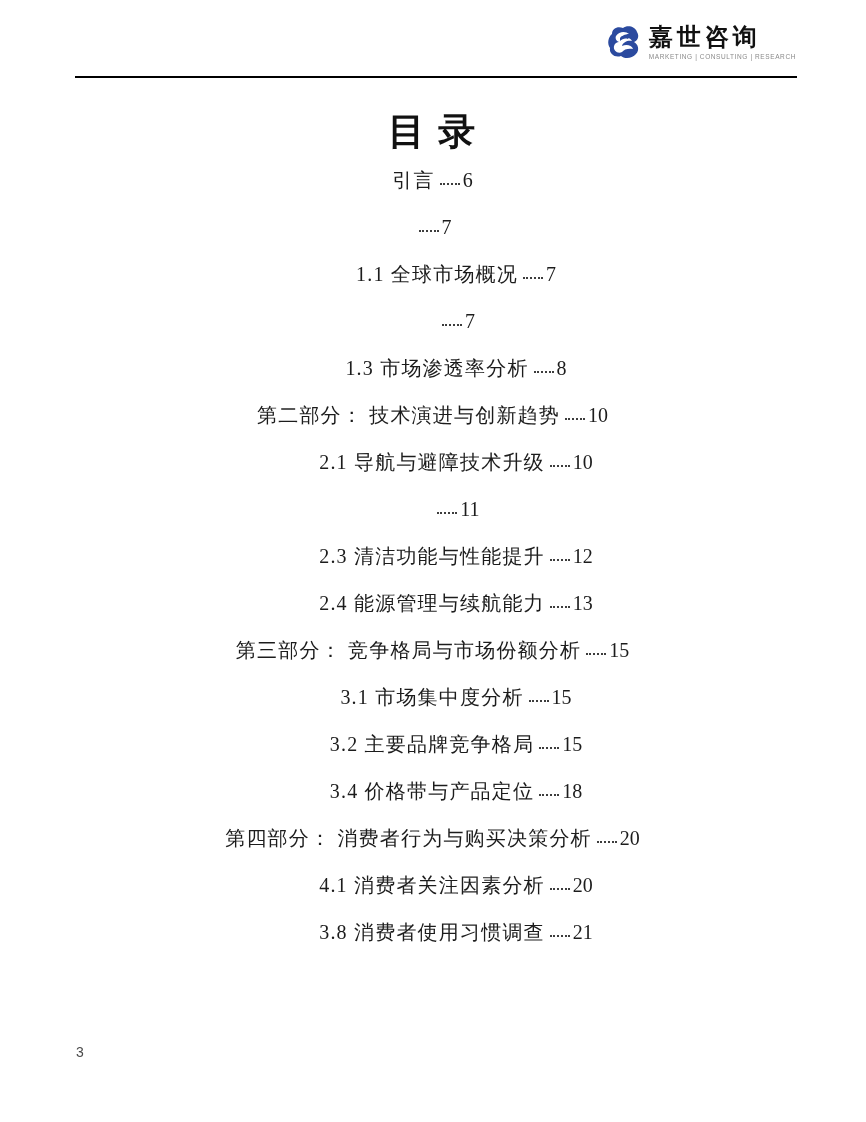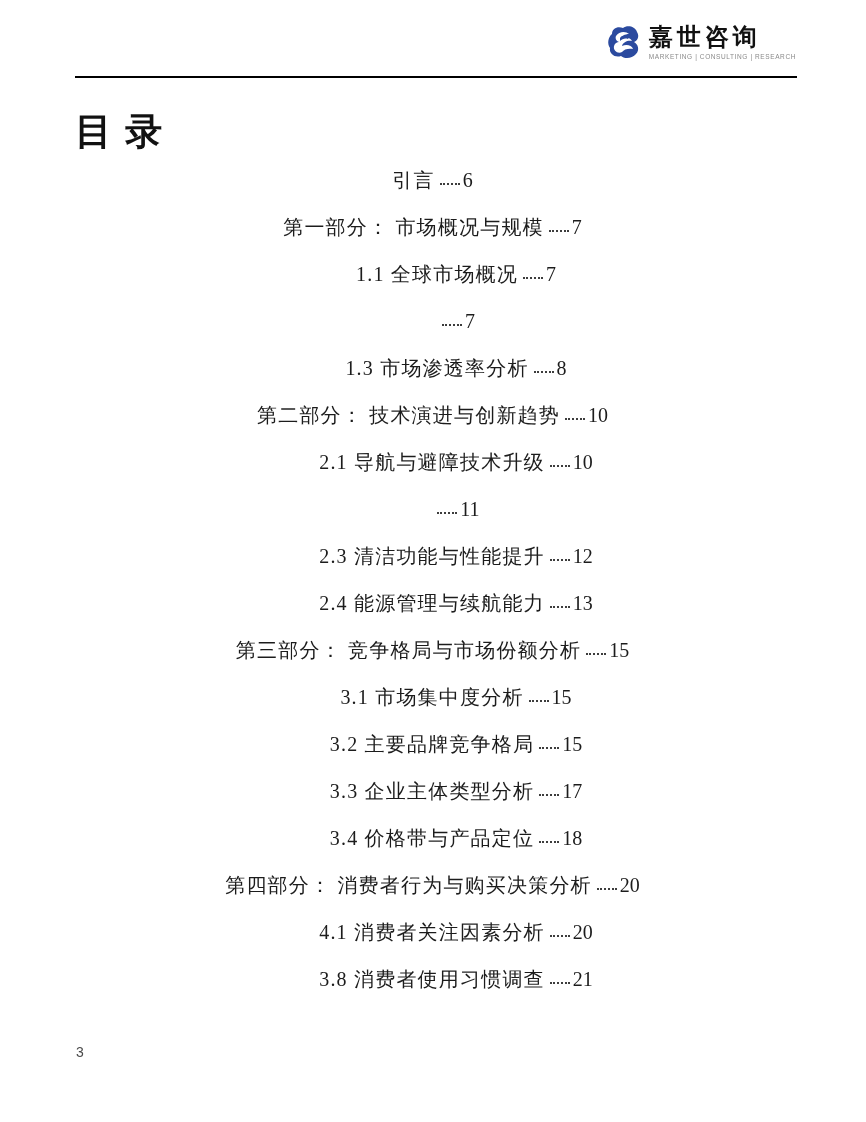--- a/index.html
+++ b/index.html
@@ -74,20 +74,21 @@
     left: 75px;
     width: 715px;
   }
   .toc-title {
     margin: 31px 0 1px 0;
     font-size: 37px;
     font-weight: bold;
     line-height: 48px;
     color: #111111;
     letter-spacing: 2px;
+    text-align: center;
   }
   .toc-list {
     display: flex;
     flex-direction: column;
     align-items: center;
   }
   .toc-row {
     display: flex;
     align-items: baseline;
     height: 47px;
@@ -152,21 +153,20 @@
 
   <div class="toc">
     <div class="toc-title">目 录</div>
     <div class="toc-list" id="toc-list">
         <a class="toc-row">
           <span class="toc-label">引言</span>
           <span class="toc-dots"></span>
           <span class="toc-page">6</span>
         </a>
         <a class="toc-row">
-          <span class="toc-label">第一部分： 市场概况与规模</span>
           <span class="toc-dots"></span>
           <span class="toc-page">7</span>
         </a>
         <a class="toc-row lvl2">
           <span class="toc-label">1.1 全球市场概况</span>
           <span class="toc-dots"></span>
           <span class="toc-page">7</span>
         </a>
         <a class="toc-row lvl2">
           <span class="toc-dots"></span>
@@ -208,25 +208,20 @@
         </a>
         <a class="toc-row lvl2">
           <span class="toc-label">3.1 市场集中度分析</span>
           <span class="toc-dots"></span>
           <span class="toc-page">15</span>
         </a>
         <a class="toc-row lvl2">
           <span class="toc-label">3.2 主要品牌竞争格局</span>
           <span class="toc-dots"></span>
           <span class="toc-page">15</span>
-        </a>
-        <a class="toc-row lvl2">
-          <span class="toc-label">3.3 企业主体类型分析</span>
-          <span class="toc-dots"></span>
-          <span class="toc-page">17</span>
         </a>
         <a class="toc-row lvl2">
           <span class="toc-label">3.4 价格带与产品定位</span>
           <span class="toc-dots"></span>
           <span class="toc-page">18</span>
         </a>
         <a class="toc-row">
           <span class="toc-label">第四部分： 消费者行为与购买决策分析</span>
           <span class="toc-dots"></span>
           <span class="toc-page">20</span>

